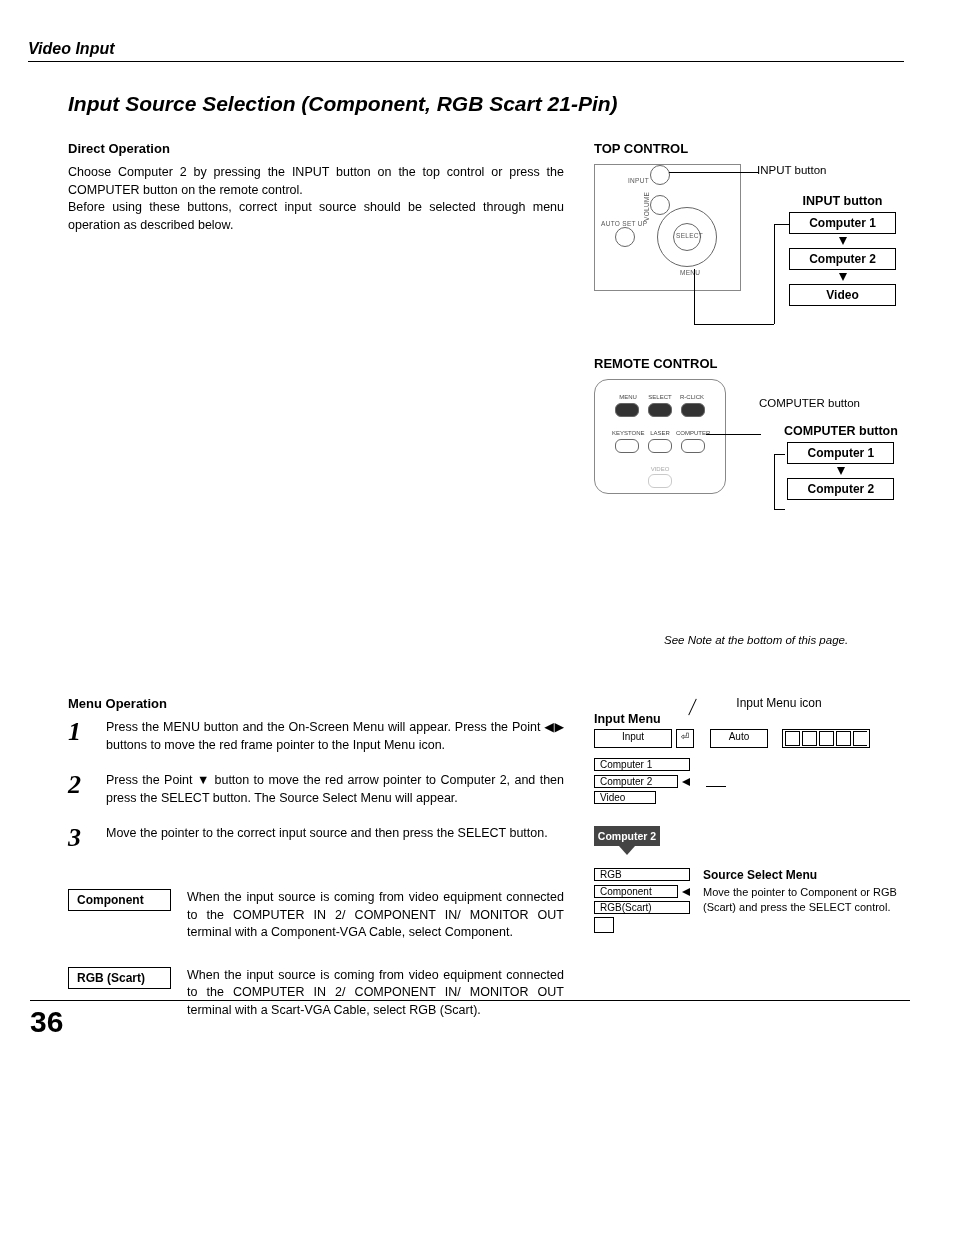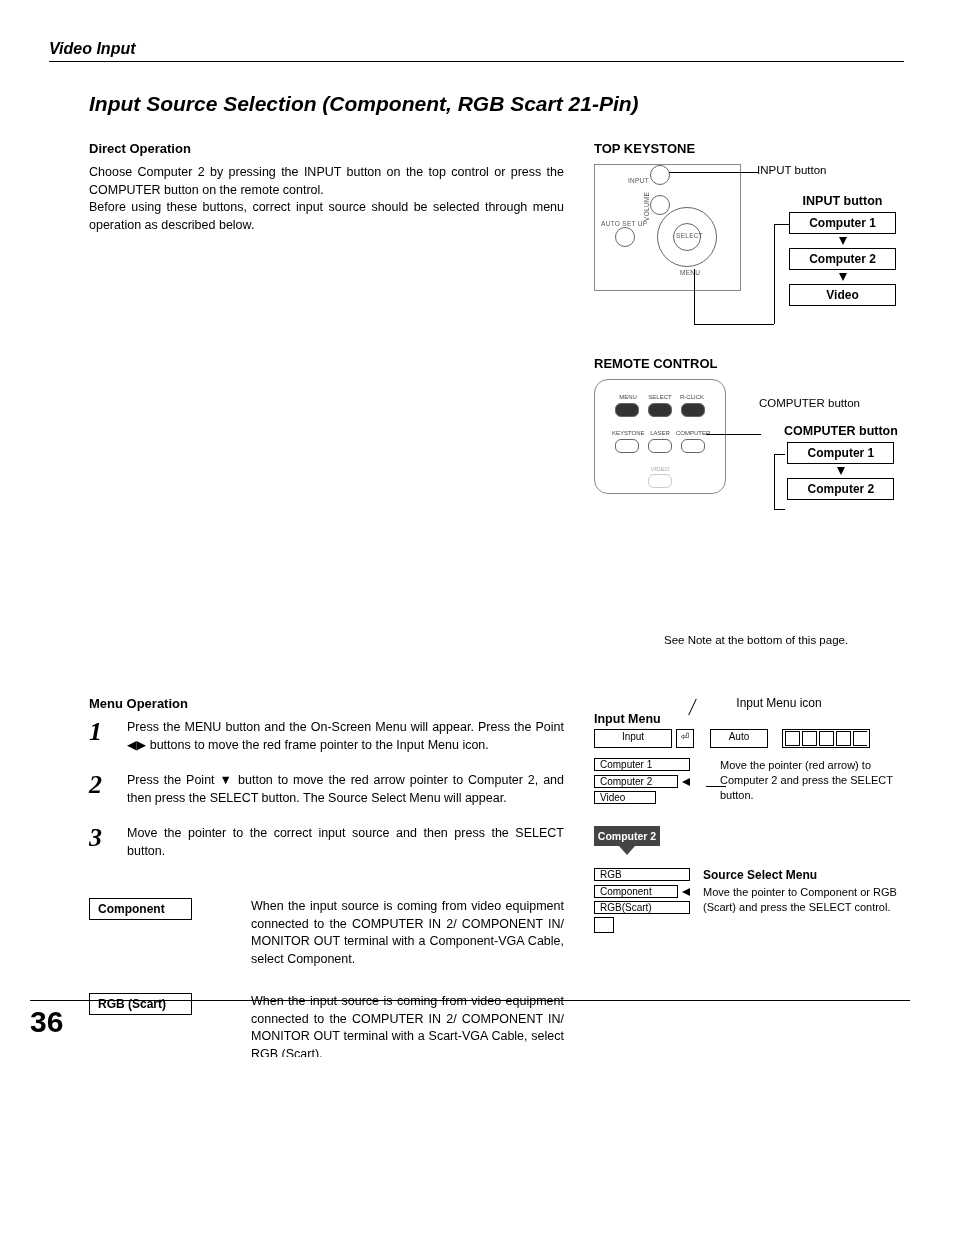--- a/index.html
+++ b/index.html
@@ -5,21 +5,21 @@
   body {
     font-family: Arial, Helvetica, sans-serif;
     font-size: 12.5px;
     color: #000;
     margin: 0;
     padding: 0;
     width: 954px;
     background: #fff;
   }
   .page {
-    padding: 40px 50px 20px 49px;
+    padding: 40px 50px 20px 28px;
     position: relative;
     box-sizing: border-box;
     height: 1057px;
   }
   .section-hdr {
     font-style: italic;
     font-weight: bold;
     font-size: 16px;
     border-bottom: 1.5px solid #000;
     padding-bottom: 3px;
@@ -141,21 +141,20 @@
     flex-shrink:0;
     height:fit-content;
     width:85px;
     text-align:left;
   }
   .src-txt {
     flex:1;
     line-height:1.4;
     text-align:justify;
     font-size:12.5px;
-    margin-left:43px;
   }
   .menu-diagram {
     position:relative;
   }
   .menu-title {font-weight:bold;font-size:12.5px;}
   .osd-box {
     border:1.2px solid #000;
     font-size:10px;
     font-family: Arial, sans-serif;
     padding:1px 4px;
@@ -211,21 +210,21 @@
   <h1 class="page-title">Input Source Selection (Component, RGB Scart 21-Pin)</h1>
 
   <div class="cols">
     <div class="left">
       <div class="sub-h">Direct Operation</div>
       <p>Choose Computer 2 by pressing the INPUT button on the top control or press the COMPUTER button on the remote control.</p>
       <p>Before using these buttons, correct input source should be selected through menu operation as described below.</p>
     </div>
 
     <div class="right">
-      <div class="sub-h">TOP KEYSTONE</div>
+      <div class="sub-h">TOP CONTROL</div>
       <div style="position:relative;">
         <div class="top-ctrl-box">
           <div class="tiny" style="top:12px;left:33px;">INPUT</div>
           <div class="dial" style="top:0px;left:55px;width:18px;height:18px;"></div>
           <div class="dial" style="top:30px;left:55px;width:18px;height:18px;"></div>
           <div class="tiny" style="top:55px;left:6px;">AUTO SET UP</div>
           <div class="dial" style="top:62px;left:20px;width:18px;height:18px;"></div>
           <div class="dial" style="top:42px;left:62px;width:58px;height:58px;"></div>
           <div class="dial" style="top:58px;left:78px;width:26px;height:26px;"></div>
           <div class="tiny" style="top:67px;left:81px;">SELECT</div>
@@ -276,21 +275,21 @@
         <div class="cycle-box" style="position:absolute; left:175px; top:45px;">
           <div class="vline" style="top:30px;left:-10px;height:55px;"></div>
           <div class="hline" style="top:30px;left:-10px;width:11px;"></div>
           <div class="hline" style="top:85px;left:-10px;width:11px;"></div>
           <div class="cycle-title">COMPUTER button</div>
           <div class="cycle-item">Computer 1</div>
           <div class="arrow-down"></div>
           <div class="cycle-item">Computer 2</div>
         </div>
       </div>
-      <div class="note-line" style="margin-top:140px;">See Note at the bottom of this page.</div>
+      <div class="note-line" style="margin-top:140px;font-style:italic;">See Note at the bottom of this page.</div>
     </div>
   </div>
 
   <div class="cols" style="margin-top:50px;">
     <div class="left">
       <div class="sub-h">Menu Operation</div>
 
       <div class="step">
         <div class="step-num">1</div>
         <div class="step-txt">Press the MENU button and the On-Screen Menu will appear.  Press the Point ◀▶ buttons to move the red frame pointer to the Input Menu icon.</div>
@@ -338,21 +337,20 @@
 
       <div style="margin-top:10px;display:flex;gap:10px;">
         <div style="width:96px;">
           <div class="osd-item" style="margin-bottom:3px;">Computer 1</div>
           <div style="display:flex;align-items:center;gap:4px;">
             <div class="osd-item" style="flex:1;">Computer 2</div>
             <span class="larr"></span>
           </div>
           <div class="osd-item" style="margin-top:3px;width:50px;">Video</div>
         </div>
-        <div class="caption" style="flex:1;margin-left:20px;">Move the pointer (red arrow) to Computer 2 and press the SELECT button.</div>
       </div>
       <div class="hline" style="top:90px;left:112px;width:20px;"></div>
 
       <div class="tooltip-box" style="margin-top:22px;margin-left:0;">Computer 2</div>
 
       <div style="margin-top:22px;display:flex;gap:13px;">
         <div style="width:96px;">
           <div class="osd-item" style="margin-bottom:3px;">RGB</div>
           <div style="display:flex;align-items:center;gap:4px;">
             <div class="osd-item" style="flex:1;">Component</div>

